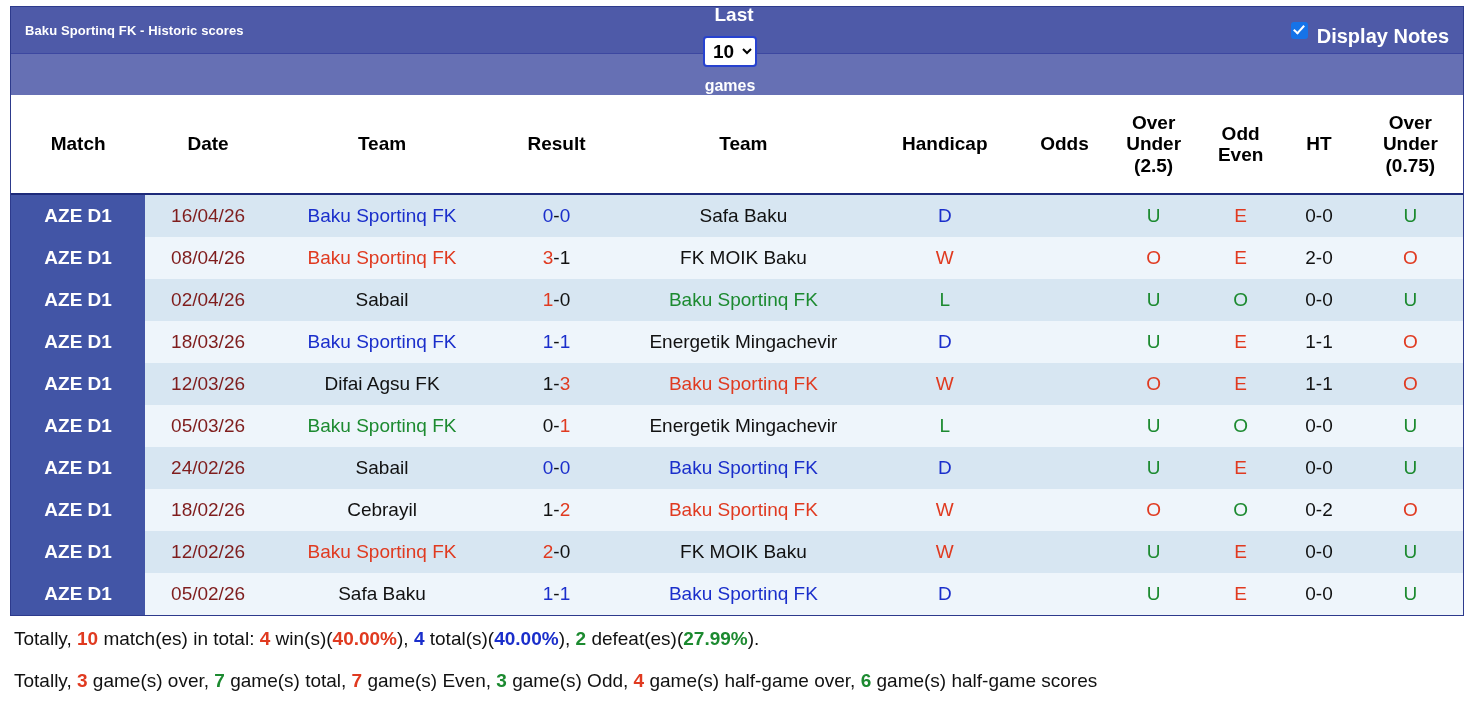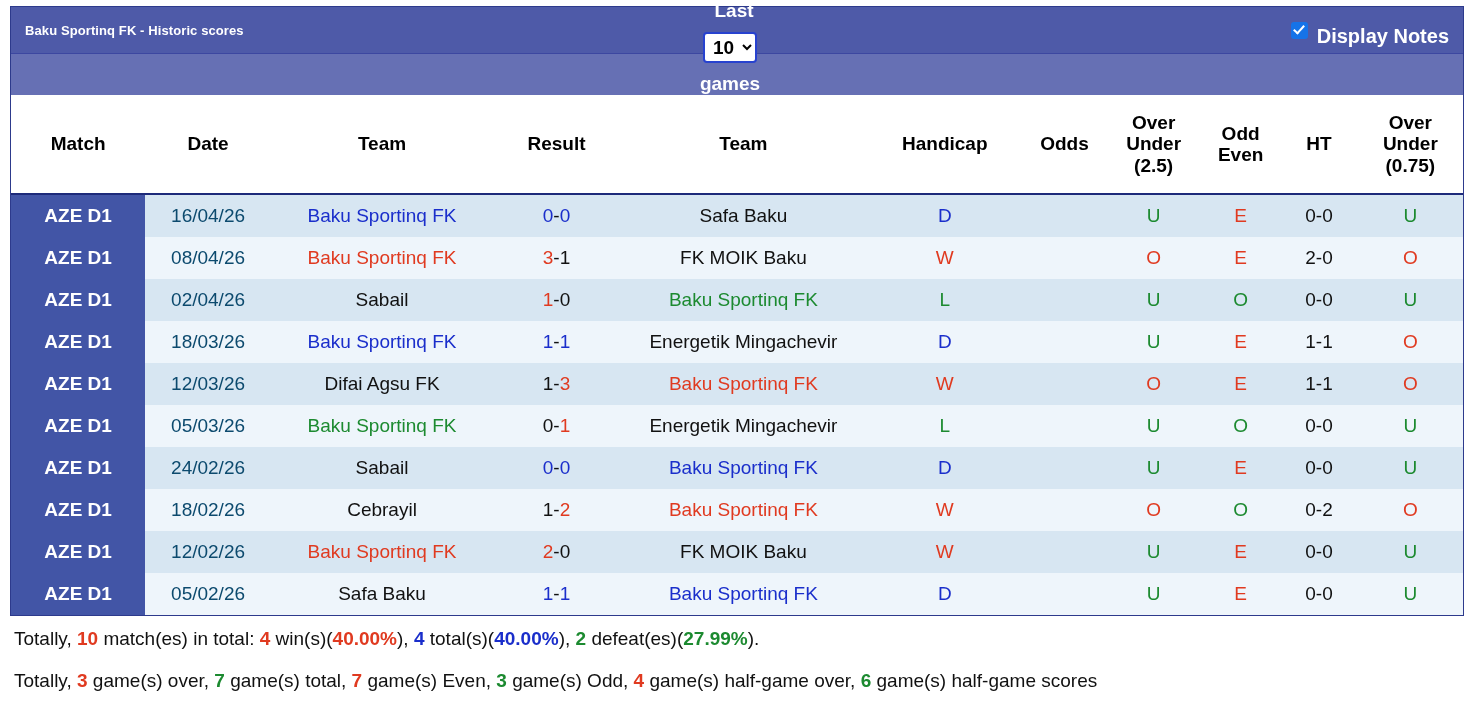--- a/index.html
+++ b/index.html
@@ -89,21 +89,21 @@
   .filter-label {
     font-size: 19px;
     font-weight: bold;
   }
   .last-label {
     font-size: 19px;
     font-weight: bold;
     margin-left: 8px;
   }
   .games-label {
-    font-size: 19px;
+    font-size: 16px;
     font-weight: bold;
   }
   select.num-select {
     font-family: "Liberation Sans", sans-serif;
     font-size: 19px;
     font-weight: bold;
     padding: 2px 4px;
     border: 2px solid #2742cf;
     border-radius: 4px;
     background: #ffffff;
@@ -137,21 +137,21 @@
     overflow: hidden;
   }
   tr.row-even td { background: #d7e6f2; }
   tr.row-odd  td { background: #eef5fb; }
   td.comp {
     background: #4255a6 !important;
     color: #ffffff;
     font-weight: bold;
     font-size: 19px;
   }
-  td.date { color: #0c4a6e; font-size: 18px; margin-top: 16px; }
+  td.date { color: #7f1d1d; font-size: 18px; margin-top: 16px; }
   td.team { font-size: 19px; }
   td.result { font-size: 19px; }
   .c-blue  { color: #1a2ecb; }
   .c-red   { color: #e03a20; }
   .c-green { color: #1c8a30; }
   .c-black { color: #111111; }
   
   .summary {
     padding: 10px 4px 0 4px;
     font-size: 19px;

